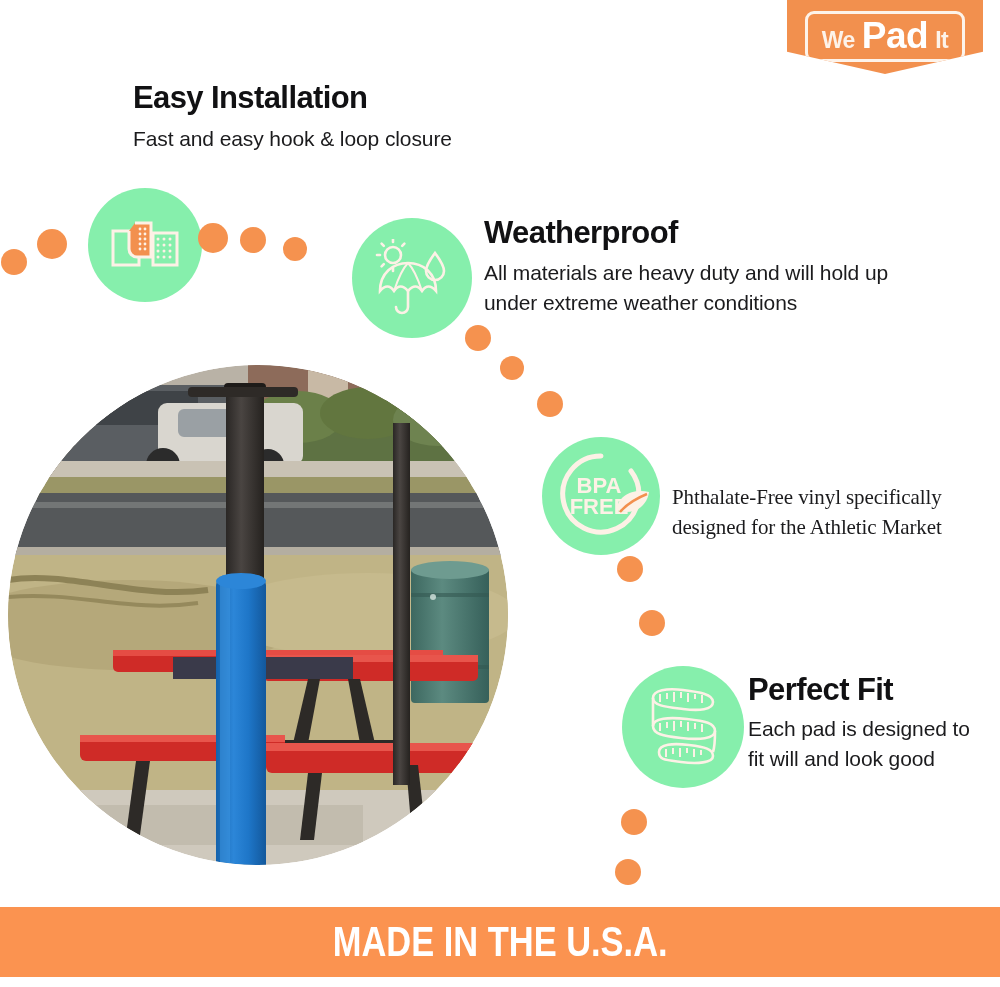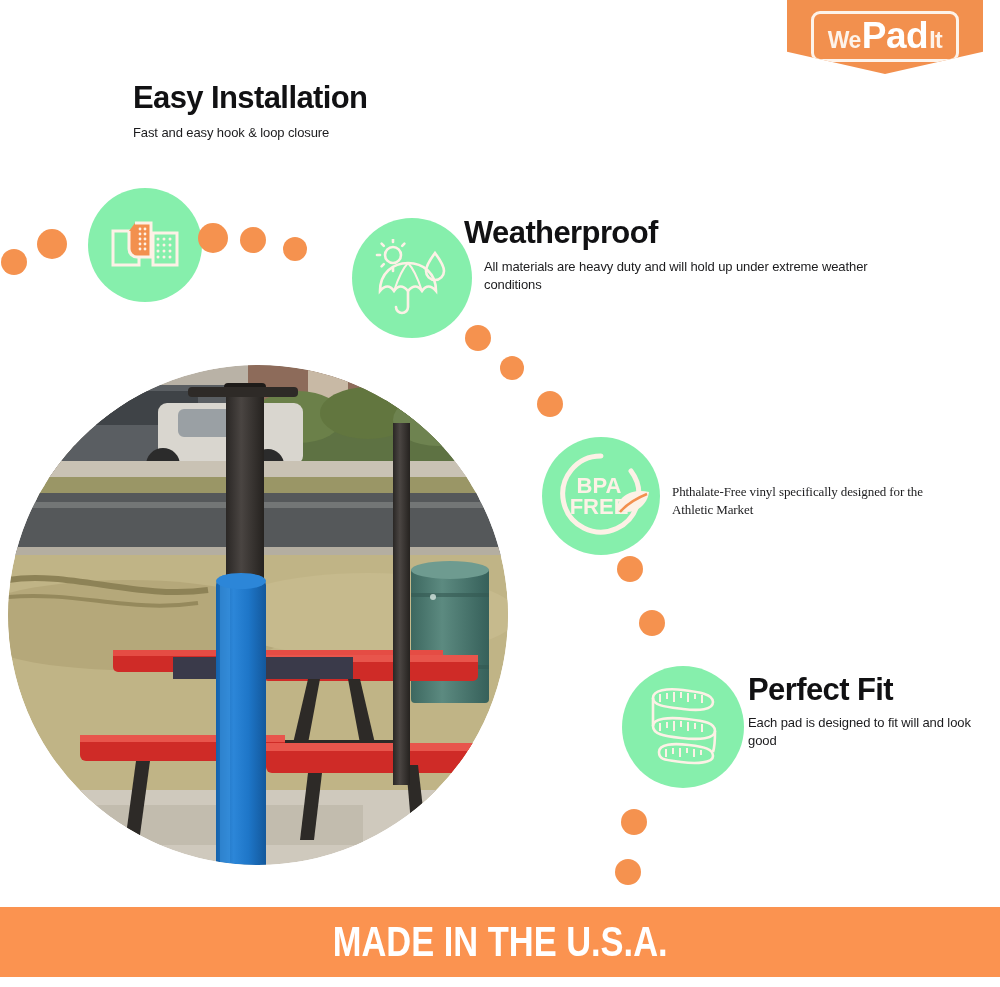--- a/index.html
+++ b/index.html
@@ -22,21 +22,21 @@
     background: #F2904E;
     -webkit-clip-path: polygon(0 0, 100% 0, 100% 70%, 50% 100%, 0 70%);
     clip-path: polygon(0 0, 100% 0, 100% 70%, 50% 100%, 0 70%);
     display: flex; align-items: flex-start; justify-content: center;
   }
   #logo-inner {
     margin-top: 11px;
     border: 3px solid #FDF3EA;
     border-radius: 9px;
     padding: 3px 14px 5px 14px;
-    display: flex; align-items: baseline; gap: 1px;
+    display: flex; align-items: baseline; gap: 7px;
     line-height: 1;
   }
   .logo-we, .logo-it {
     color: #FDF3EA;
     font-size: 23px; font-weight: bold;
     letter-spacing: -0.5px;
   }
   .logo-pad {
     color: #FFFFFF;
     font-size: 37px; font-weight: bold;
@@ -46,30 +46,30 @@
   
   .feature-title {
     position: absolute;
     font-size: 31px; font-weight: bold;
     color: #111113;
     letter-spacing: -0.6px;
     white-space: nowrap;
   }
   .feature-desc {
     position: absolute;
-    font-size: 13px;
+    font-size: 21px;
     color: #1b1b1d;
     line-height: 1.42;
     letter-spacing: -0.1px;
   }
 
   #t1 { left: 133px; top: 80px; text-align: right; }
   #d1 { left: 133px; top: 124px; width: 420px; }
 
-  #t2 { left: 464px; top: 215px; text-align: center; }
+  #t2 { left: 484px; top: 215px; text-align: center; }
   #d2 { left: 484px; top: 258px; width: 430px; }
 
   #t3 { left: 672px; top: 440px; }
   #d3 { left: 672px; top: 483px; width: 270px; font-family: Liberation Serif, serif; }
 
   #t4 { left: 748px; top: 672px; }
   #d4 { left: 748px; top: 714px; width: 232px; }
 
   
   .icon-circle {

